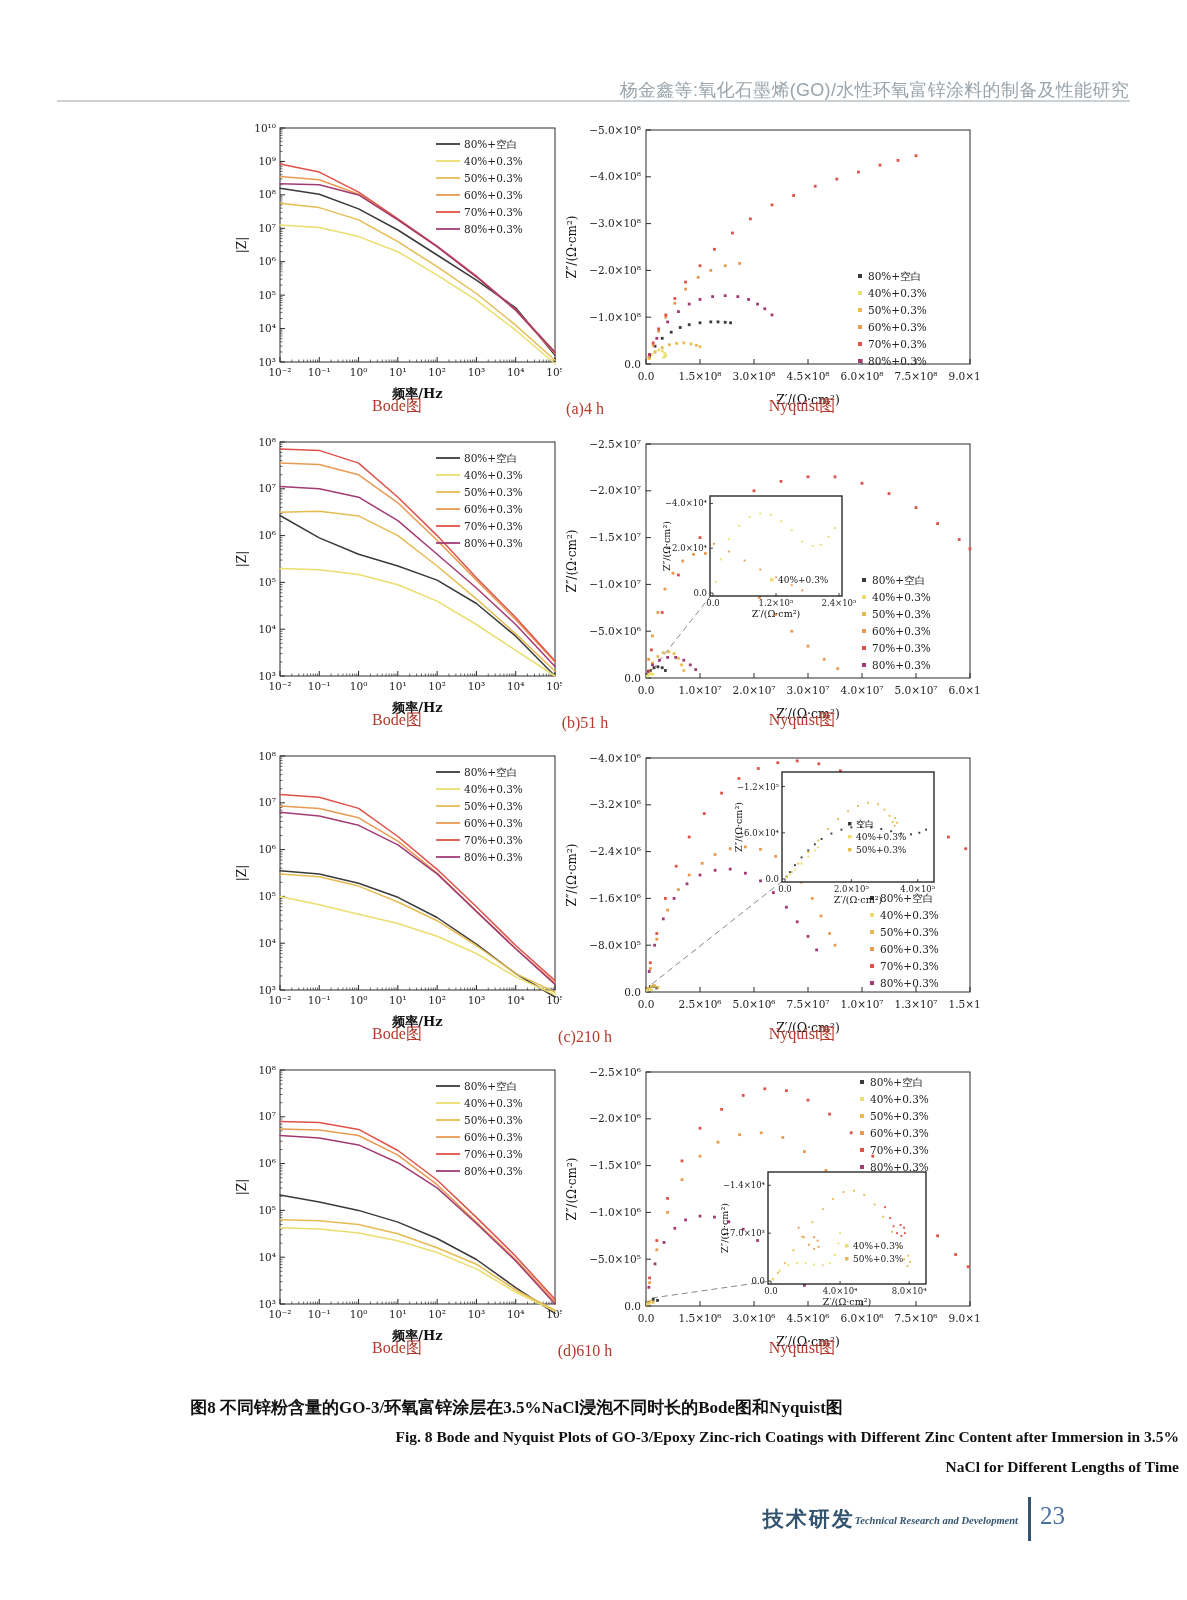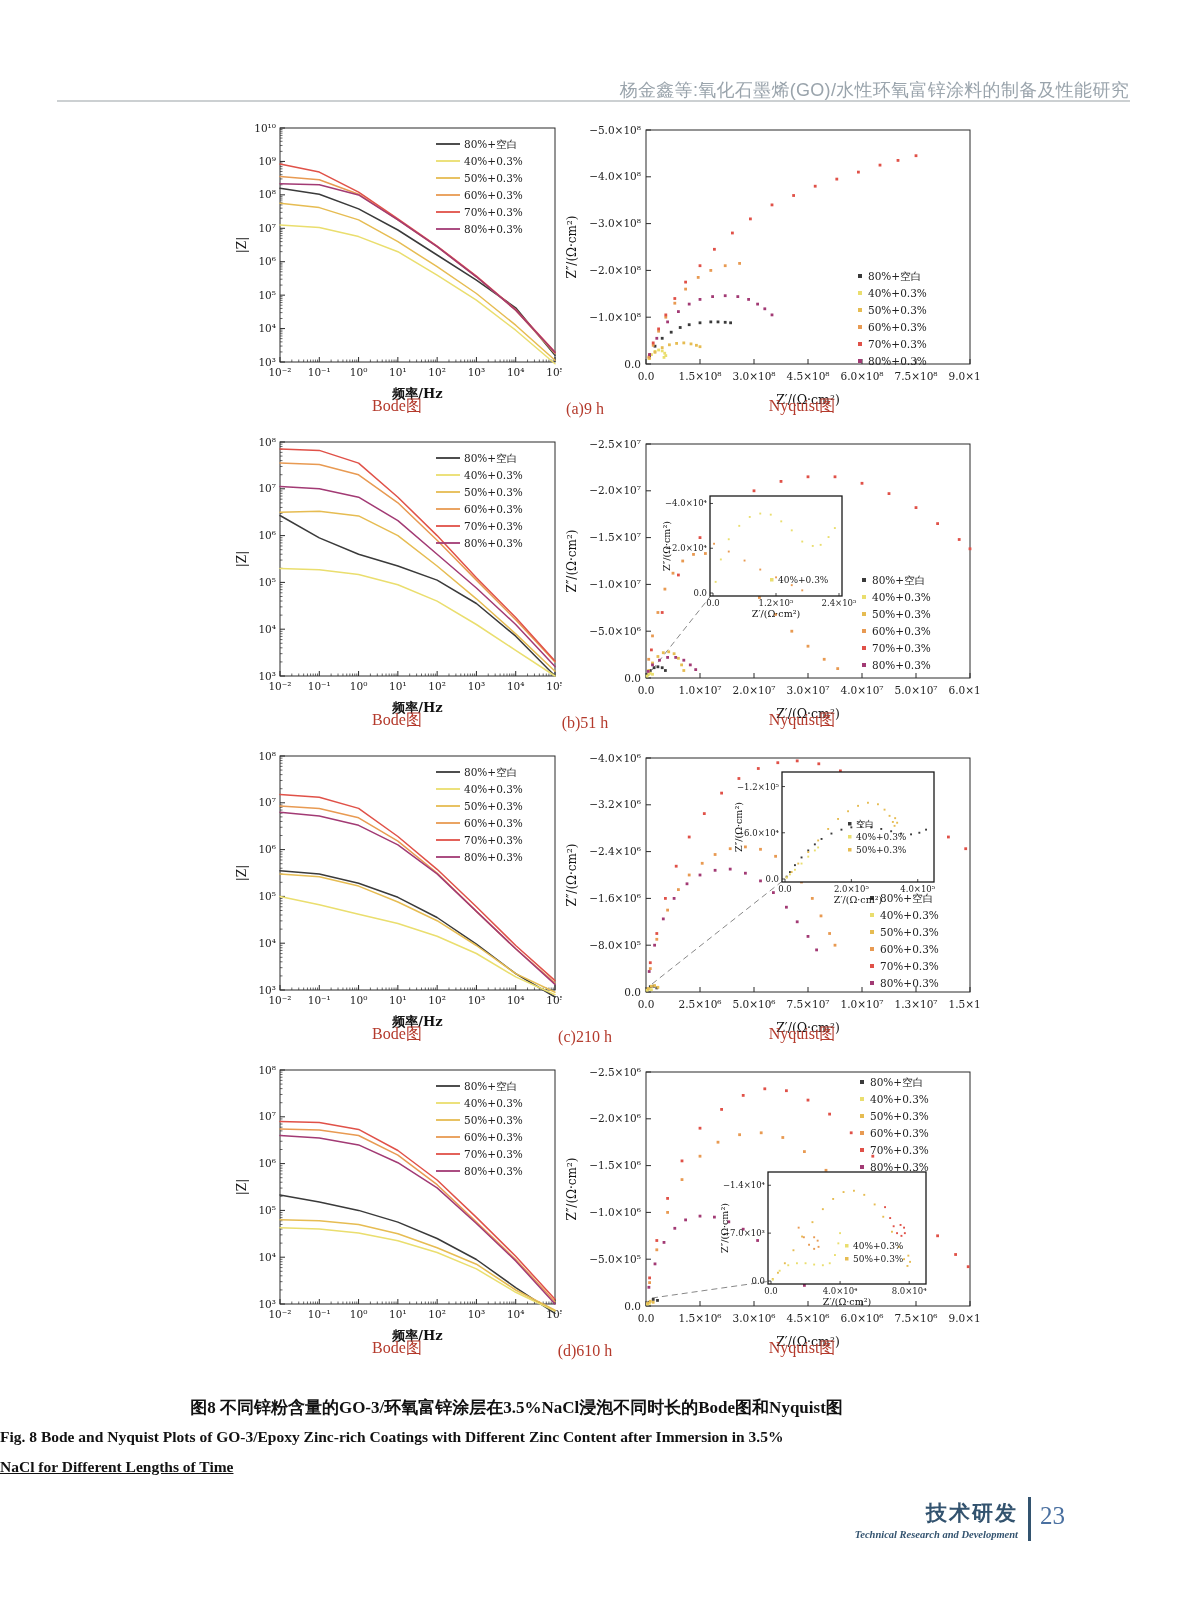--- a/index.html
+++ b/index.html
@@ -8,25 +8,25 @@
   .head-rule{position:absolute;top:100px;left:57px;right:57px;height:2px;background:#ccd0d2;}
   .figure-area{position:absolute;top:118px;left:0;width:1187px;}
   .fig-row{position:relative;height:314px;}
   .bode-slot{position:absolute;left:232px;top:0;width:330px;height:302px;}
   .nyq-slot{position:absolute;left:560px;top:0;width:420px;height:312px;}
   .plot-caption{position:absolute;transform:translateX(-50%);font-size:16px;color:#b43a2c;white-space:nowrap;text-align:center;}
   .cap-bode{left:397px;top:278px;}
   .cap-time{left:585px;top:282px;}
   .cap-nyq{left:802px;top:278px;}
   .caption-zh{position:absolute;top:1396px;left:0;width:1033px;text-align:center;font-size:17px;font-weight:bold;color:#111;}
-  .caption-en{position:absolute;left:0;width:1179px;text-align:left;font-size:15.5px;font-weight:bold;color:#111;}
+  .caption-en{position:absolute;left:0;width:1179px;text-align:right;font-size:15.5px;font-weight:bold;color:#111;}
   .caption-en.l1{top:1428px;}
-  .caption-en.l2{top:1458px;text-decoration:underline;}
+  .caption-en.l2{top:1458px;}
   .footer{position:absolute;top:1497px;right:122px;display:flex;align-items:center;}
-  .footer-col{display:flex;flex-direction:column;align-items:flex-end;}
+  .footer-col{display:flex;flex-direction:row;align-items:center;}
   .footer-zh{font-family:"Liberation Sans","DejaVu Sans",sans-serif;font-size:21px;font-weight:bold;color:#33536f;letter-spacing:2px;}
   .footer-en{font-size:10.5px;font-weight:bold;color:#33536f;margin-top:2px;font-style:italic;}
   .footer-bar{width:3px;height:44px;background:#33536f;margin:0 9px 0 10px;}
   .footer-page{font-size:25px;color:#4a70a0;align-self:center;margin-top:-6px;}
   svg text{font-family:"DejaVu Serif","Liberation Serif",serif;}
 </style>
 </head>
 <body>
 
 <div class="running-head">
@@ -310,21 +310,21 @@
           <rect x="298" y="207" width="4" height="4" fill="#e89a52"></rect>
           <text x="308" y="212.5" font-size="10.5" fill="#222">60%+0.3%</text>
           <rect x="298" y="224" width="4" height="4" fill="#e05148"></rect>
           <text x="308" y="229.5" font-size="10.5" fill="#222">70%+0.3%</text>
           <rect x="298" y="241" width="4" height="4" fill="#a23a74"></rect>
           <text x="308" y="246.5" font-size="10.5" fill="#222">80%+0.3%</text>
           <text x="248" y="286" text-anchor="middle" font-size="12.5" fill="#111">Z′/(Ω·cm²)</text>
           <text x="16" y="129" text-anchor="middle" font-size="12" fill="#111" transform="rotate(-90 16 129)">Z″/(Ω·cm²)</text>
         </svg></div>
     <span class="plot-caption cap-bode">Bode图</span>
-    <span class="plot-caption cap-time">(a)9 h</span>
+    <span class="plot-caption cap-time">(a)4 h</span>
     <span class="plot-caption cap-nyq">Nyquist图</span>
   </section>
 
   <section class="fig-row">
     <div class="bode-slot"><svg viewBox="0 0 330 302" width="330" height="302">
           <rect x="48" y="10" width="275" height="234" fill="none" stroke="#2a2a2a" stroke-width="1"></rect>
           <line x1="48" y1="244" x2="48" y2="239" stroke="#2a2a2a" stroke-width="1"></line>
           <text x="48" y="258" text-anchor="middle" font-size="10.5" fill="#222">10⁻²</text>
           <line x1="59.82617840108498" y1="244" x2="59.82617840108498" y2="241.5" stroke="#2a2a2a" stroke-width="0.7"></line>
           <line x1="66.74404929255817" y1="244" x2="66.74404929255817" y2="241.5" stroke="#2a2a2a" stroke-width="0.7"></line>

